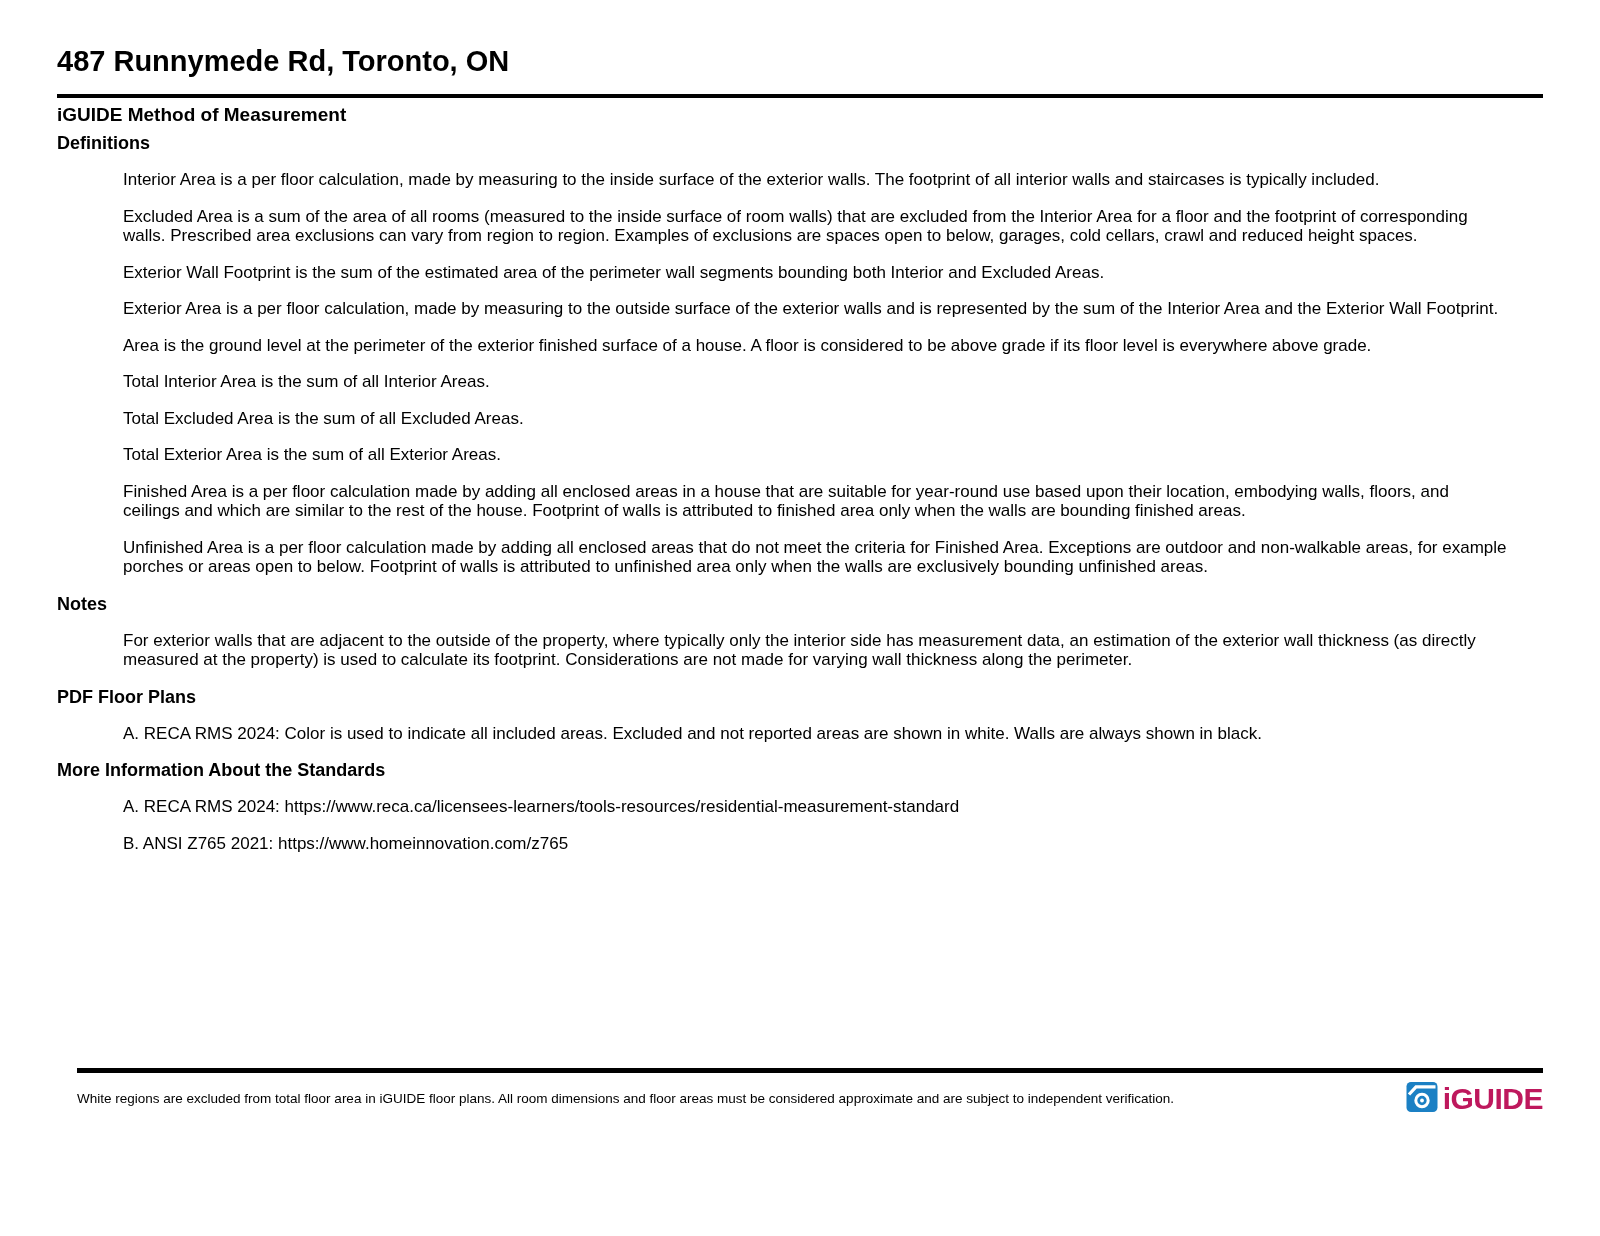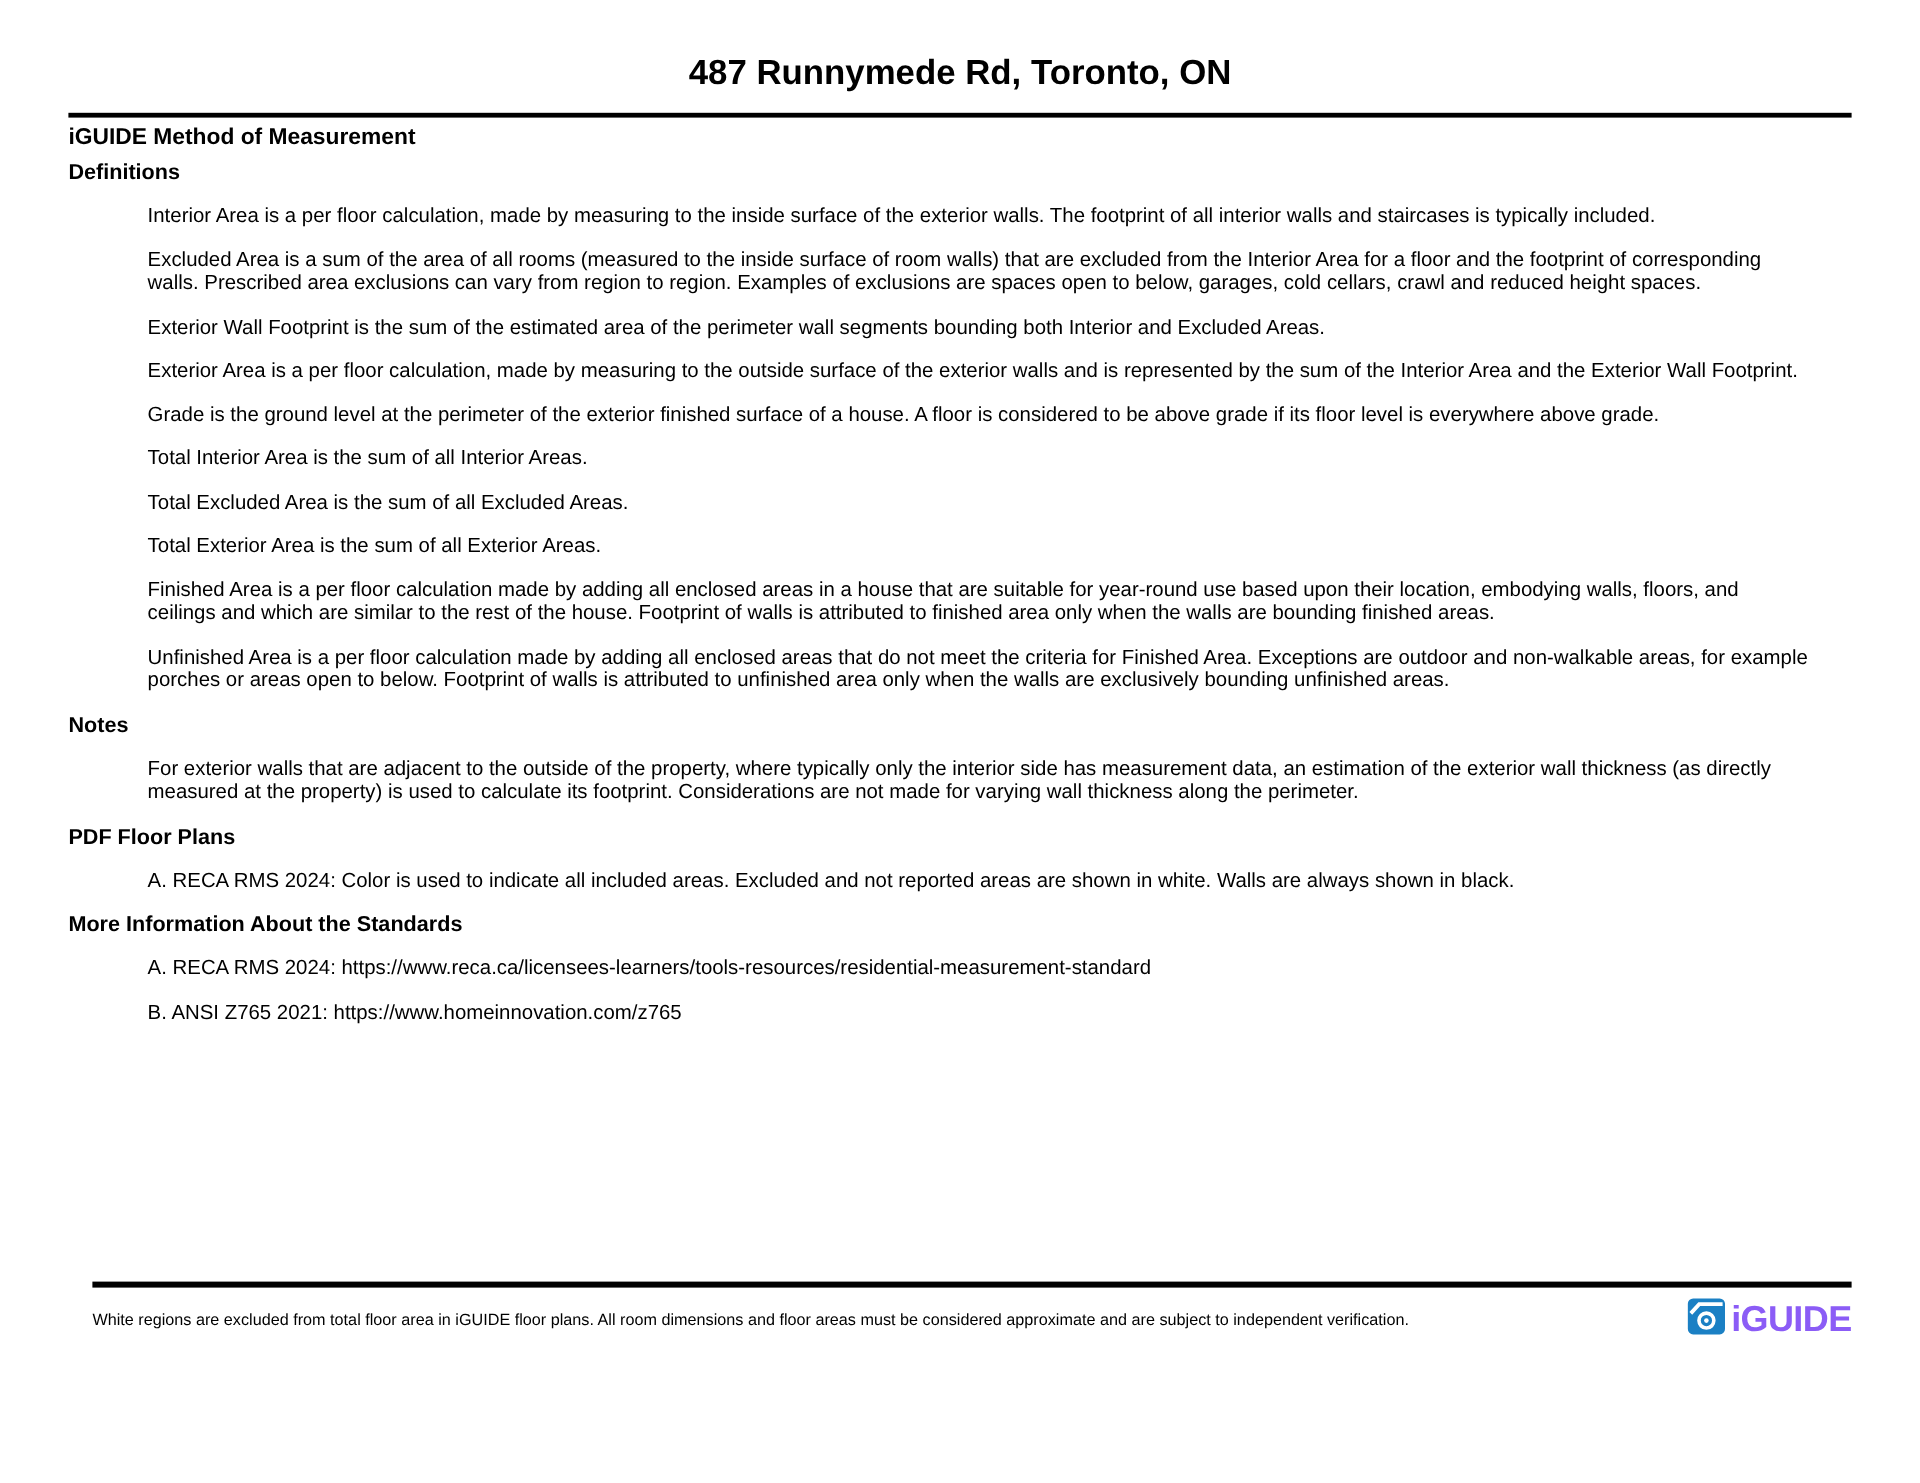--- a/index.html
+++ b/index.html
@@ -6,21 +6,20 @@
   body {
     width: 1600px; height: 1236px;
     background: #ffffff;
     font-family: "Liberation Sans", sans-serif;
     color: #000000;
     position: relative;
     overflow: hidden;
   }
   .page { padding: 44px 57px 0 57px; }
   .title {
-    text-align: center;
     font-size: 29px;
     font-weight: bold;
     margin: 0;
     line-height: 34px;
   }
   .header-rule {
     height: 4px;
     background: #000000;
     margin-top: 16px;
   }
@@ -60,21 +59,21 @@
     justify-content: space-between;
   }
   .footer-note { font-size: 13.5px; line-height: 16px; }
   .logo {
     display: flex;
     align-items: center;
     gap: 5px;
     flex: none;
   }
   .logo-text {
-    color: #8b5cf6;
+    color: #be185d;
     font-size: 30px;
     font-weight: bold;
     letter-spacing: -0.5px;
     line-height: 32px;
   }
 </style>
 </head>
 <body>
 
 <div class="page">
@@ -86,21 +85,21 @@
     <h2 class="sec-heading">Definitions</h2>
     <div class="sec-paras">
   <p><span class="lead">Interior Area</span><span class="body-text"> is a per floor calculation, made by measuring to the inside surface of the exterior walls. The footprint of all interior walls and staircases is typically included.</span></p>
 
   <p><span class="lead">Excluded Area</span><span class="body-text"> is a sum of the area of all rooms (measured to the inside surface of room walls) that are excluded from the Interior Area for a floor and the footprint of corresponding walls. Prescribed area exclusions can vary from region to region. Examples of exclusions are spaces open to below, garages, cold cellars, crawl and reduced height spaces.</span></p>
 
   <p><span class="lead">Exterior Wall Footprint</span><span class="body-text"> is the sum of the estimated area of the perimeter wall segments bounding both Interior and Excluded Areas.</span></p>
 
   <p><span class="lead">Exterior Area</span><span class="body-text"> is a per floor calculation, made by measuring to the outside surface of the exterior walls and is represented by the sum of the Interior Area and the Exterior Wall Footprint.</span></p>
 
-  <p><span class="lead">Grade</span><span class="body-text"> is the ground level at the perimeter of the exterior finished surface of a house. A floor is considered to be above grade if its floor level is everywhere above grade.</span></p>
+  <p><span class="lead">Area</span><span class="body-text"> is the ground level at the perimeter of the exterior finished surface of a house. A floor is considered to be above grade if its floor level is everywhere above grade.</span></p>
 
   <p><span class="lead">Total Interior Area</span><span class="body-text"> is the sum of all Interior Areas.</span></p>
 
   <p><span class="lead">Total Excluded Area</span><span class="body-text"> is the sum of all Excluded Areas.</span></p>
 
   <p><span class="lead">Total Exterior Area</span><span class="body-text"> is the sum of all Exterior Areas.</span></p>
 
   <p><span class="lead">Finished Area</span><span class="body-text"> is a per floor calculation made by adding all enclosed areas in a house that are suitable for year-round use based upon their location, embodying walls, floors, and ceilings and which are similar to the rest of the house. Footprint of walls is attributed to finished area only when the walls are bounding finished areas.</span></p>
 
   <p><span class="lead">Unfinished Area</span><span class="body-text"> is a per floor calculation made by adding all enclosed areas that do not meet the criteria for Finished Area. Exceptions are outdoor and non-walkable areas, for example porches or areas open to below. Footprint of walls is attributed to unfinished area only when the walls are exclusively bounding unfinished areas.</span></p>

